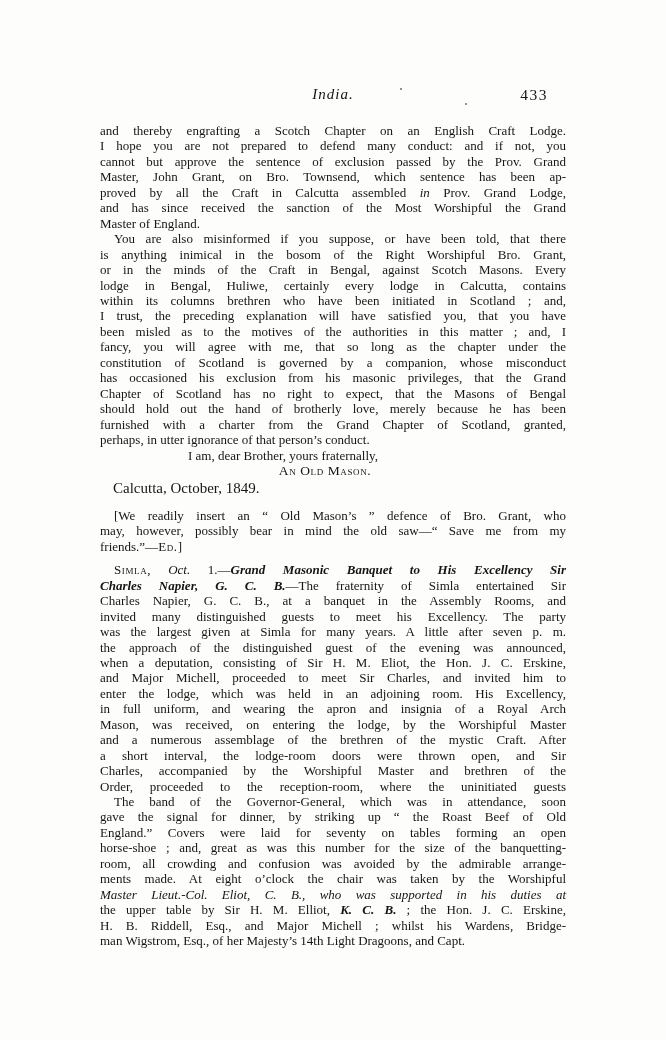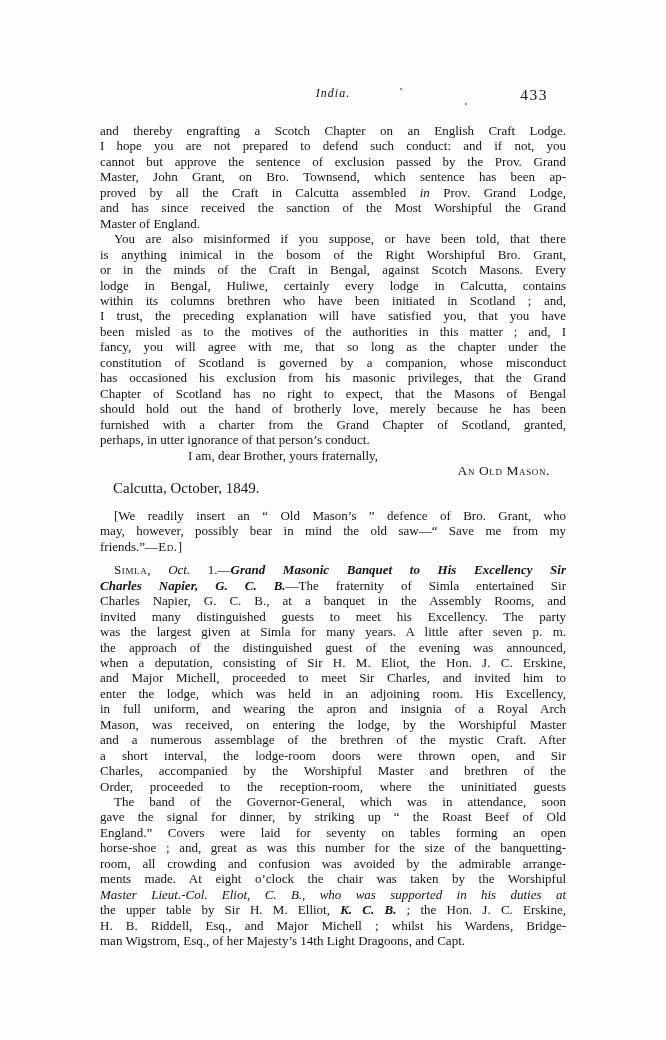--- a/index.html
+++ b/index.html
@@ -8,21 +8,21 @@
     background:#fdfdfc;
     font-family:"Liberation Serif","DejaVu Serif",serif;
     color:#151515;
     position:relative;
     overflow:hidden;
     -webkit-font-smoothing:antialiased;
   }
   .page { position:absolute; left:100px; top:86px; width:466px; }
   .header { position:relative; height:20px; margin-bottom:17px; }
   .running-title {
-    text-align:center; font-style:italic; font-size:12px; letter-spacing:1px;
+    text-align:center; font-style:italic; font-size:15px; letter-spacing:1px;
   }
   .page-number {
     position:absolute; right:18px; top:0; font-size:15.5px; letter-spacing:1.5px;
   }
   .speck { position:absolute; background:#6b6b6b; border-radius:50%; }
   .speck.s1 { left:300px; top:2px; width:2px; height:2px; }
   .speck.s2 { left:365px; top:17px; width:2px; height:2px; }
 
   .body-text { font-size:13px; line-height:15.45px; }
   .block { margin:0; }
@@ -30,39 +30,39 @@
   .para .tline { text-align:justify; text-align-last:justify; }
   .para .tline.lastline { text-align-last:left; }
   .tline.indent { text-indent:14px; }
 
   .s-n  { font-style:normal; }
   .s-i  { font-style:italic; }
   .s-bi { font-style:italic; font-weight:600; }
   .s-sc { font-variant:small-caps; letter-spacing:0.6px; }
 
   .closing { text-align:left; padding-left:88px; }
-  .signature { text-align:right; padding-right:16px; font-size:13.5px; }
+  .signature { text-align:center; padding-right:16px; font-size:13.5px; }
   .dateline { font-size:15px; padding-left:13px; margin-top:3px; margin-bottom:11px; }
   .gap-before { margin-top:8px; }
 </style>
 </head>
 <body>
 
 <div class="page">
   <div class="header">
     <div class="running-title">India.</div>
     <div class="page-number">433</div>
     <div class="speck s1"></div>
     <div class="speck s2"></div>
   </div>
 
   <div class="body-text">
       <div class="block para">
         <div class="tline"><span class="s-n">and thereby engrafting a Scotch Chapter on an English Craft Lodge.</span></div>
-        <div class="tline"><span class="s-n">I hope you are not prepared to defend such conduct: and if not, you</span></div>
+        <div class="tline"><span class="s-n">I hope you are not prepared to defend many conduct: and if not, you</span></div>
         <div class="tline"><span class="s-n">cannot but approve the sentence of exclusion passed by the Prov. Grand</span></div>
         <div class="tline"><span class="s-n">Master, John Grant, on Bro. Townsend, which sentence has been ap-</span></div>
         <div class="tline"><span class="s-n">proved by all the Craft in Calcutta assembled </span><span class="s-i">in</span><span class="s-n"> Prov. Grand Lodge,</span></div>
         <div class="tline"><span class="s-n">and has since received the sanction of the Most Worshipful the Grand</span></div>
         <div class="tline lastline"><span class="s-n">Master of England.</span></div>
       </div>
       <div class="block para">
         <div class="tline indent"><span class="s-n">You are also misinformed if you suppose, or have been told, that there</span></div>
         <div class="tline"><span class="s-n">is anything inimical in the bosom of the Right Worshipful Bro. Grant,</span></div>
         <div class="tline"><span class="s-n">or in the minds of the Craft in Bengal, against Scotch Masons. Every</span></div>

